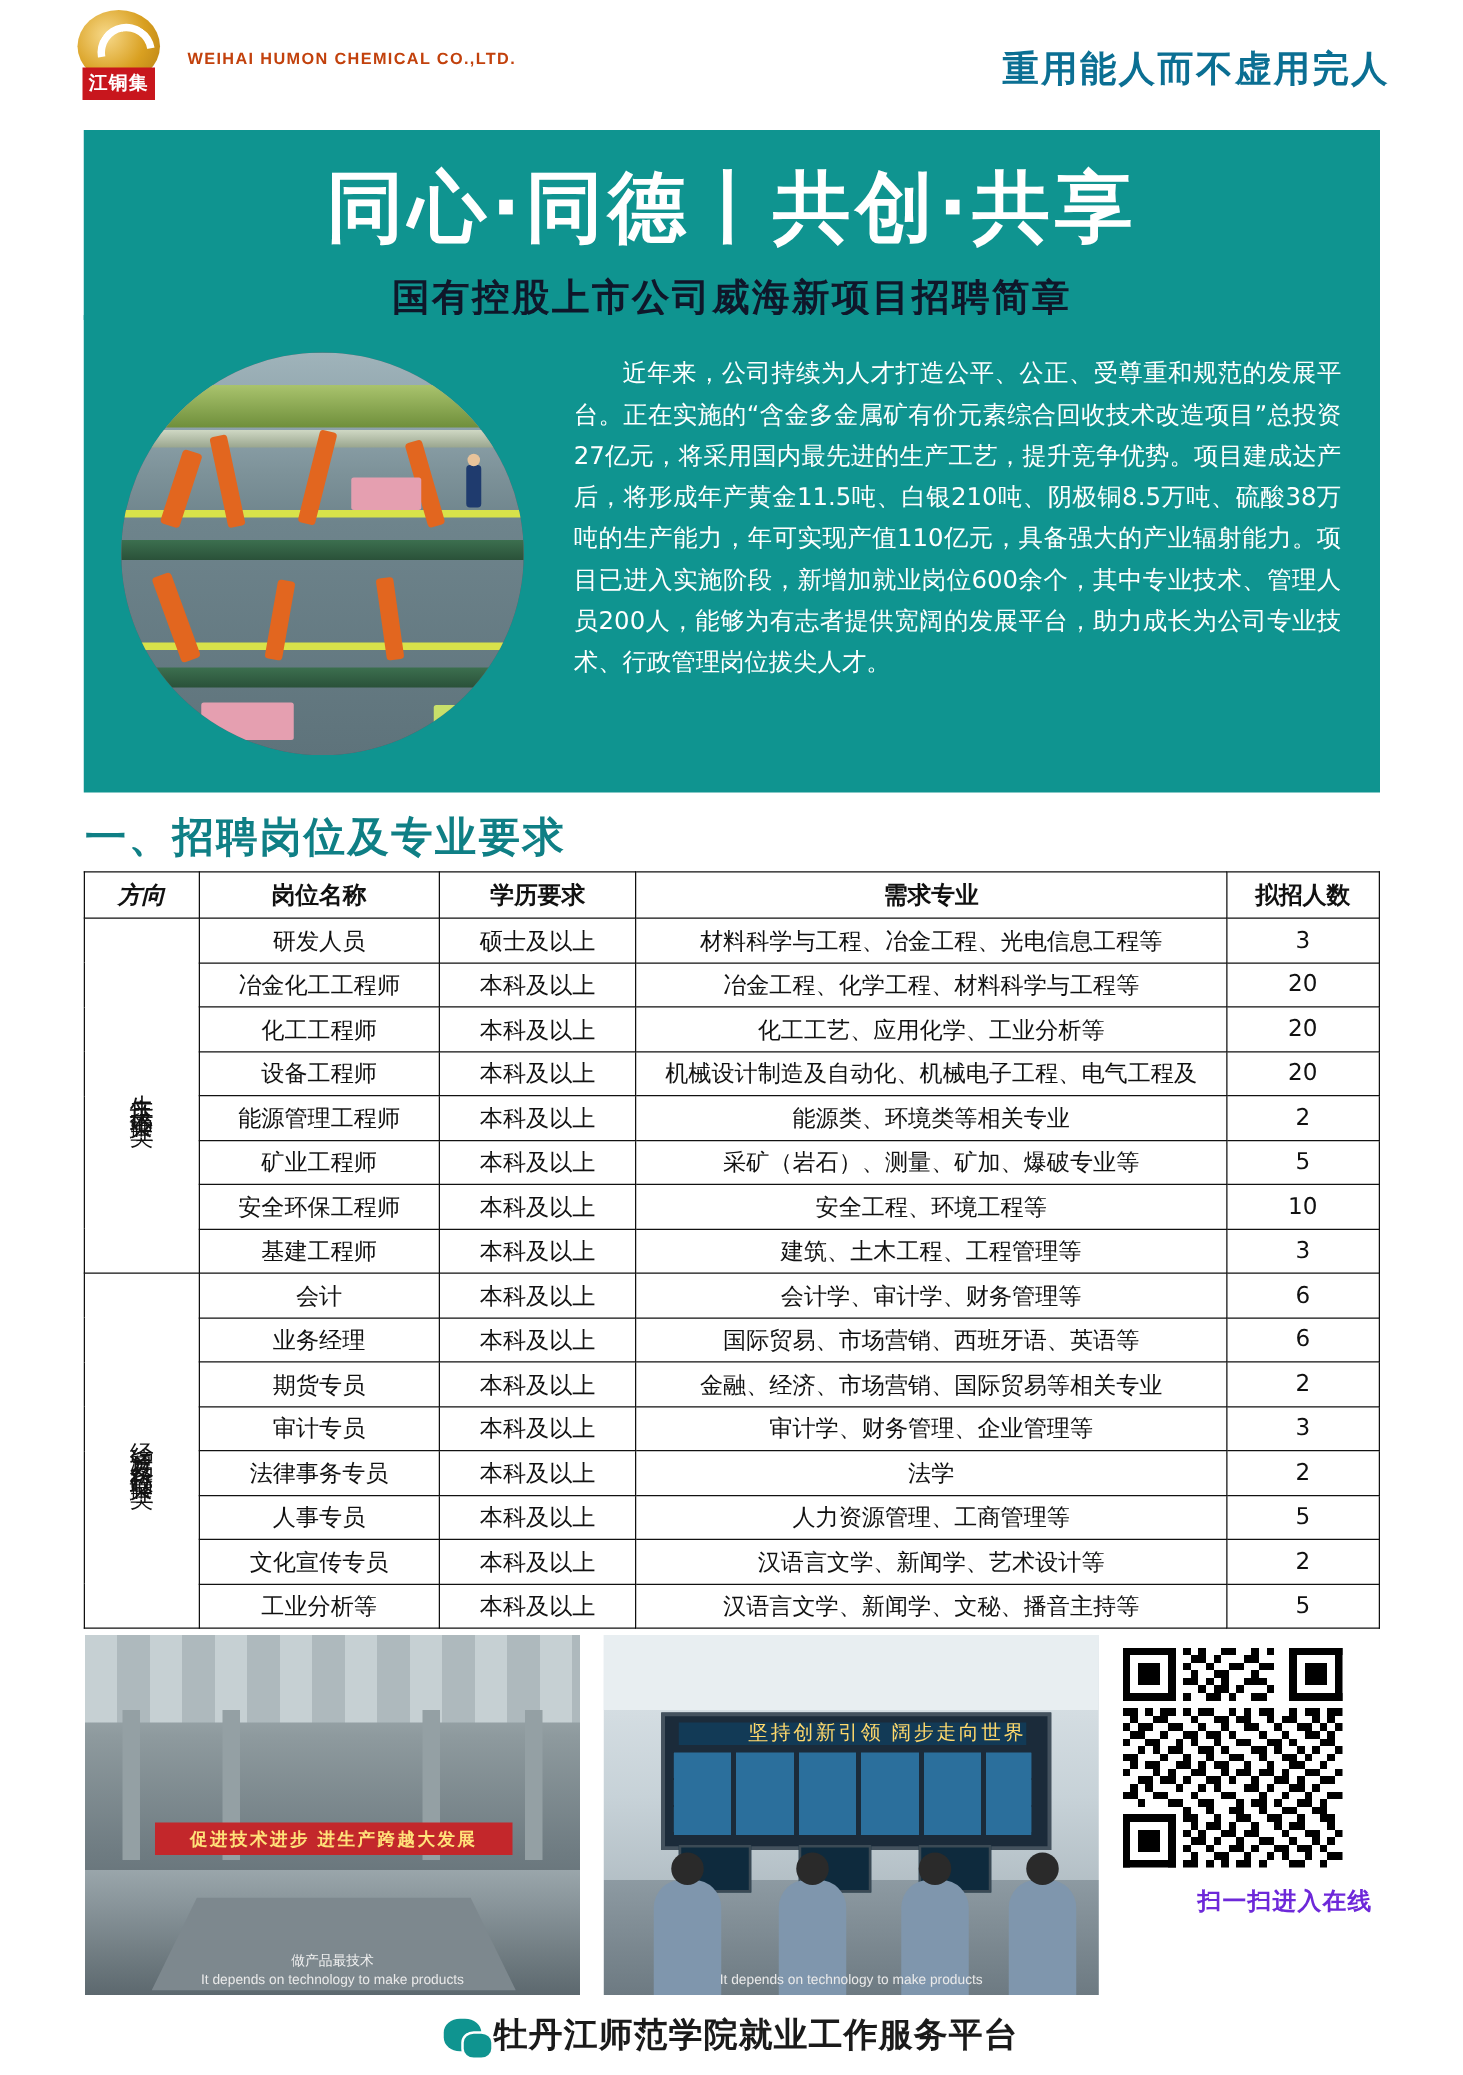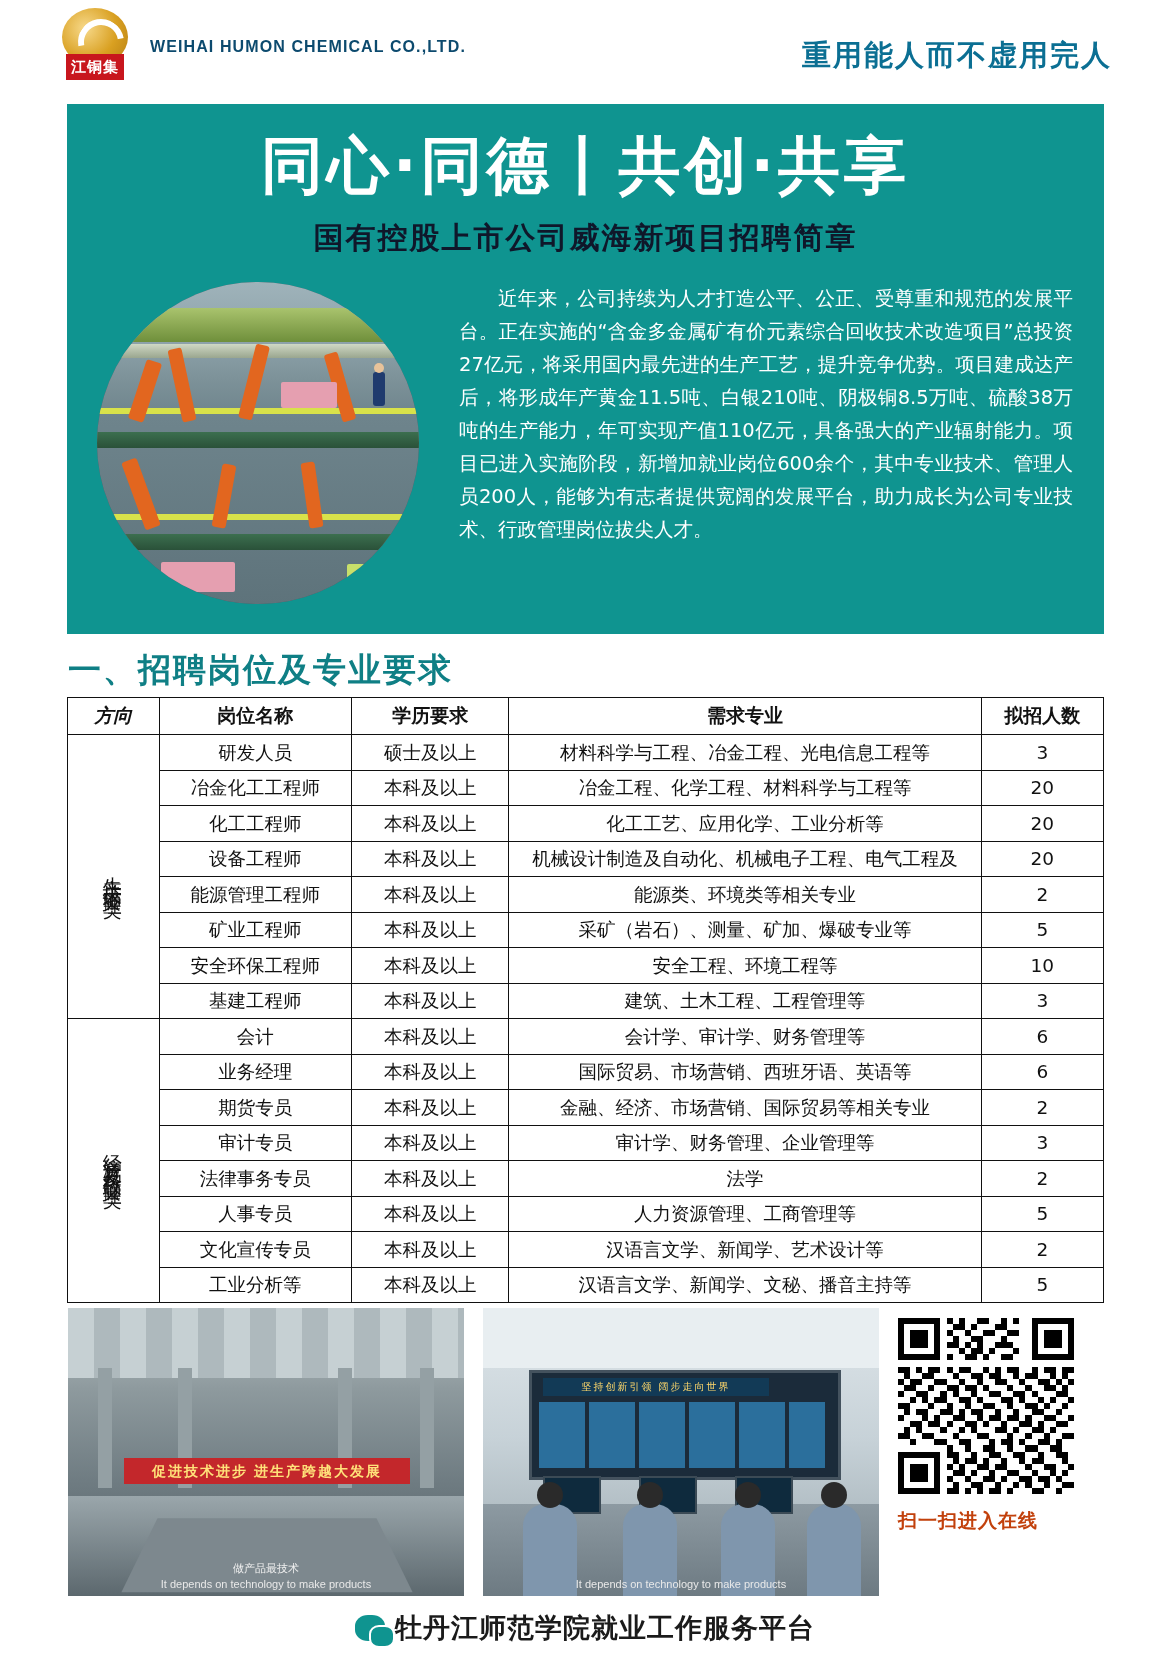--- a/index.html
+++ b/index.html
@@ -35,21 +35,21 @@
   .logo-badge{
     position:absolute;left:4px;top:46px;width:58px;height:26px;background:#c8161d;
     color:#fff;font-size:15px;line-height:26px;text-align:center;letter-spacing:1px;
     font-weight:bold;
   }
   .logo-text{margin-left:14px;}
   .logo-cn{
     font-size:36px;font-weight:bold;color:#1b1b1b;letter-spacing:2px;line-height:40px;
   }
   .logo-en{
-    font-size:16px;font-weight:bold;color:#0c4a6e;letter-spacing:1.1px;margin-top:3px;
+    font-size:13px;font-weight:bold;color:#c2410c;letter-spacing:1.1px;margin-top:3px;
   }
   .slogan{
     position:absolute;right:58px;top:36px;
     font-size:29px;font-weight:bold;color:#0b6f93;letter-spacing:2px;
   }
 
   
   .banner{
     position:absolute;left:67px;top:104px;width:1037px;height:152px;
     background:#0f9490;
@@ -193,42 +193,42 @@
   .photo2{
     position:absolute;left:483px;top:1308px;width:396px;height:288px;
     background:linear-gradient(180deg,#dfe6ea 0%,#c7d2d8 45%,#9aa7ae 100%);
     overflow:hidden;
   }
   .p2-wall{position:absolute;left:0;top:0;width:396px;height:60px;background:#e8eef1;}
   .p2-screen{
     position:absolute;left:46px;top:62px;width:306px;height:104px;background:#1b2b3a;border:3px solid #44525e;
   }
   .p2-banner{
-    position:absolute;left:60px;top:70px;width:226px;height:18px;background:#123a56;color:#ffd86b;
-    font-size:10px;line-height:18px;text-align:center;letter-spacing:2px;
+    position:absolute;left:60px;top:70px;width:278px;height:18px;background:#123a56;color:#ffd86b;
+    font-size:16px;line-height:18px;text-align:right;letter-spacing:2px;
   }
   .p2-grid{
     position:absolute;left:56px;top:94px;width:286px;height:66px;
     background:
       repeating-linear-gradient(90deg,#2b6f9c 0 46px,#1b2b3a 46px 50px),
       repeating-linear-gradient(180deg,#2b6f9c 0 20px,#1b2b3a 20px 22px);
   }
   .p2-desk{position:absolute;left:0;top:196px;width:396px;height:92px;background:linear-gradient(180deg,#8d9aa2,#6d7a82);}
   .p2-mon{position:absolute;top:168px;width:54px;height:34px;background:#0e2a3d;border:2px solid #3b4a55;}
   .p2-person{position:absolute;top:196px;width:54px;height:92px;background:#7f96ad;border-radius:22px 22px 0 0;}
   .p2-person:after{content:"";position:absolute;left:14px;top:-22px;width:26px;height:26px;border-radius:50%;background:#2a2a2a;}
 
   
   .qr{
     position:absolute;left:898px;top:1318px;width:176px;height:176px;background:#fff;
   }
   .qr-inner{width:176px;height:176px;}
   .qr-note{
     position:absolute;left:898px;top:1508px;width:200px;
-    font-size:19px;color:#c2410c;font-weight:bold;letter-spacing:1px;
+    font-size:19px;color:#6d28d9;font-weight:bold;letter-spacing:1px;text-align:right;
   }
 
   
   .footer{
     position:absolute;left:0;top:1596px;width:1170px;height:64px;
     display:flex;align-items:center;justify-content:center;
   }
   .wechat{
     width:30px;height:26px;border-radius:13px/11px;background:#0f9490;position:relative;margin-right:10px;
   }

